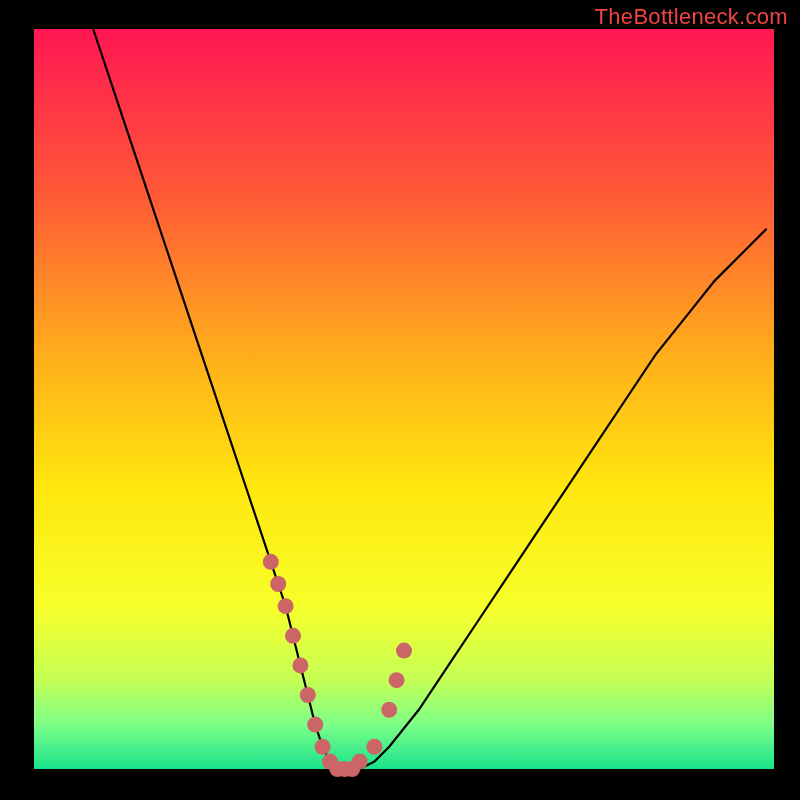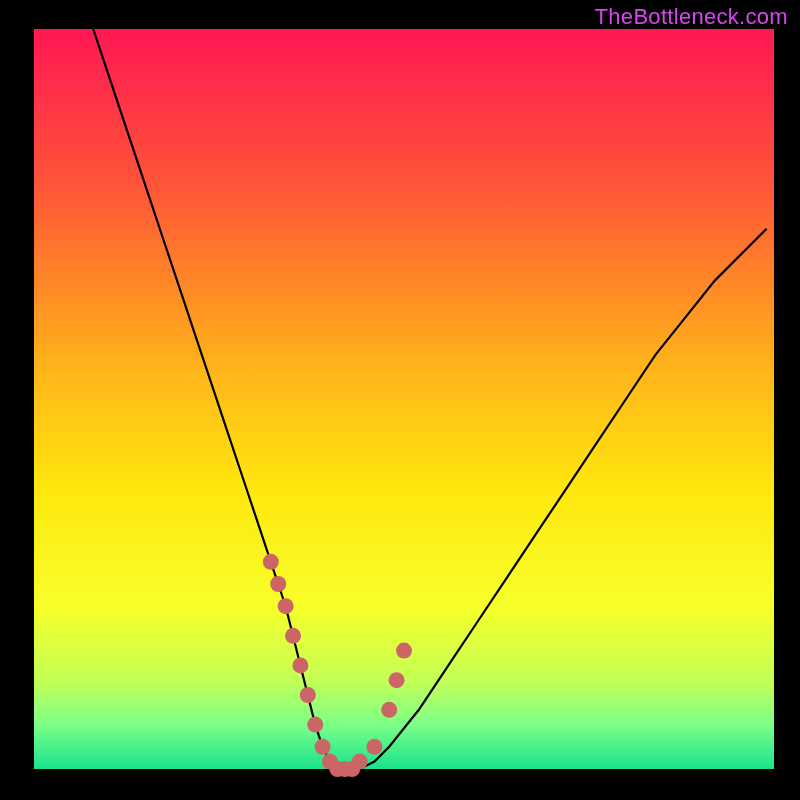--- a/index.html
+++ b/index.html
@@ -14,21 +14,21 @@
   .outer {
     position: relative;
     width: 800px;
     height: 800px;
     background: #000;
   }
   .watermark {
     position: absolute;
     top: 4px;
     right: 12px;
-    color: #d946ef;
+    color: #ef4444;
     font-size: 22px;
     font-weight: 500;
     letter-spacing: 0.3px;
     z-index: 5;
   }
   svg.chart {
     position: absolute;
     left: 0;
     top: 0;
   }

